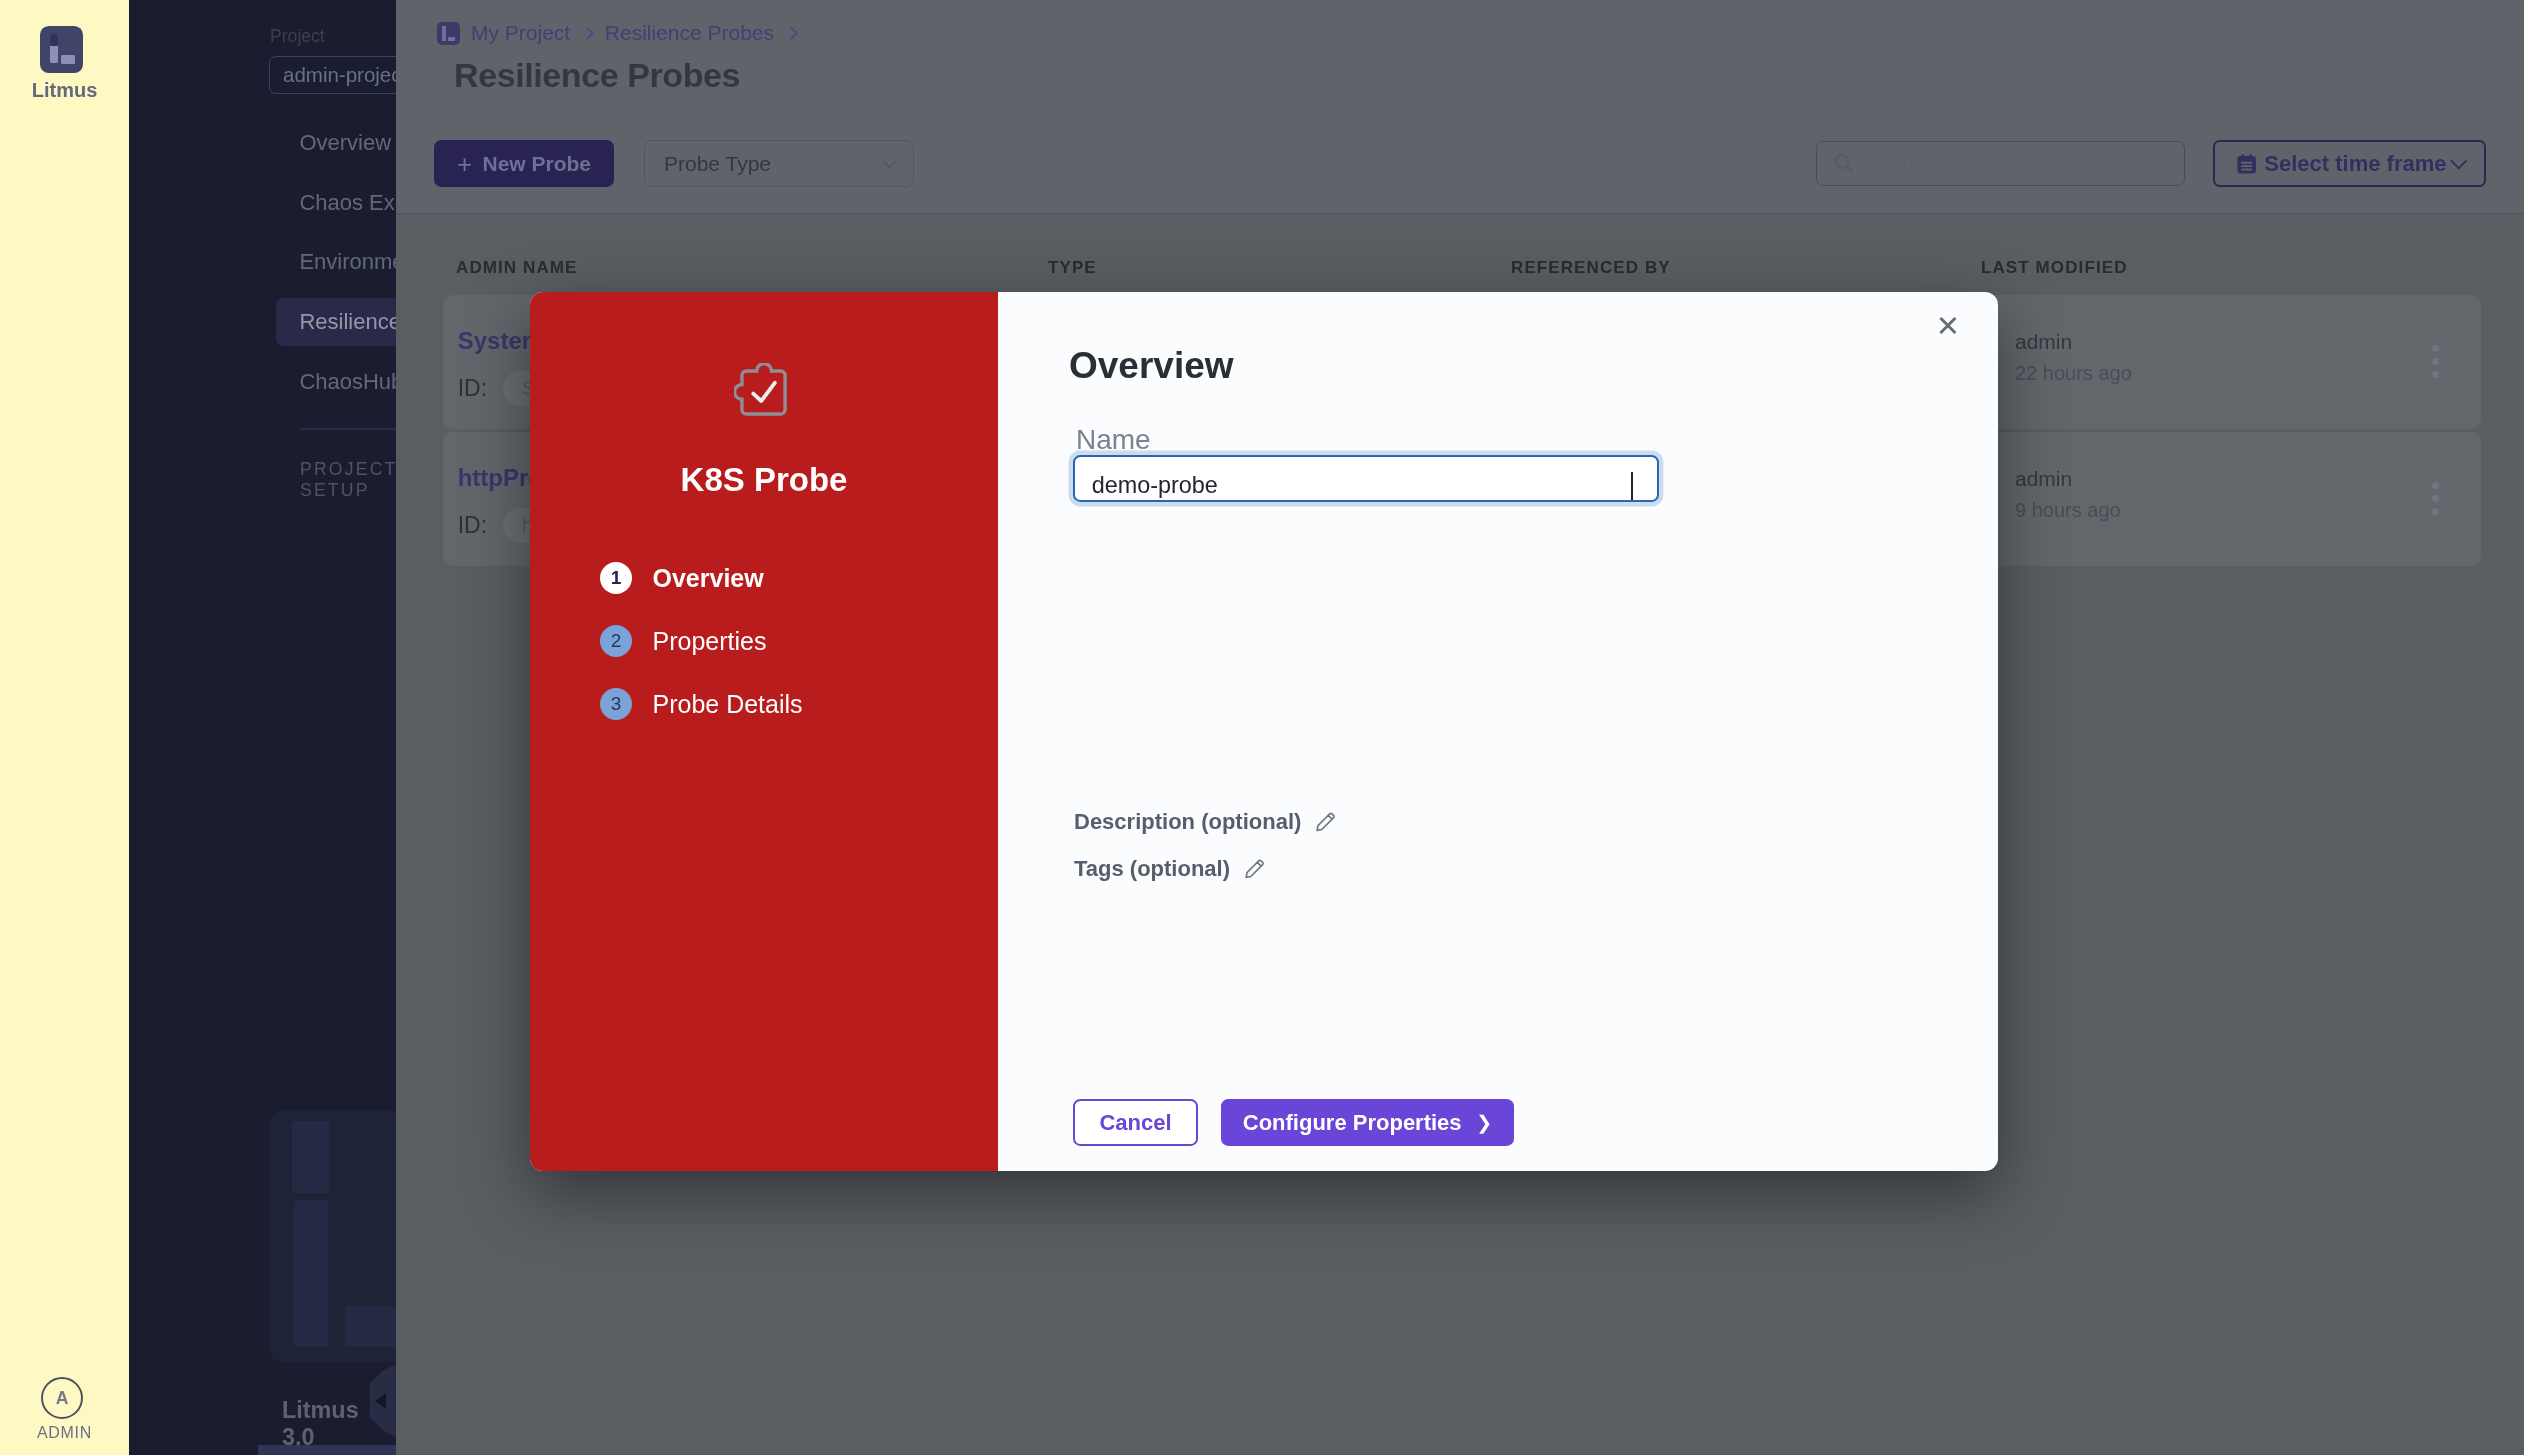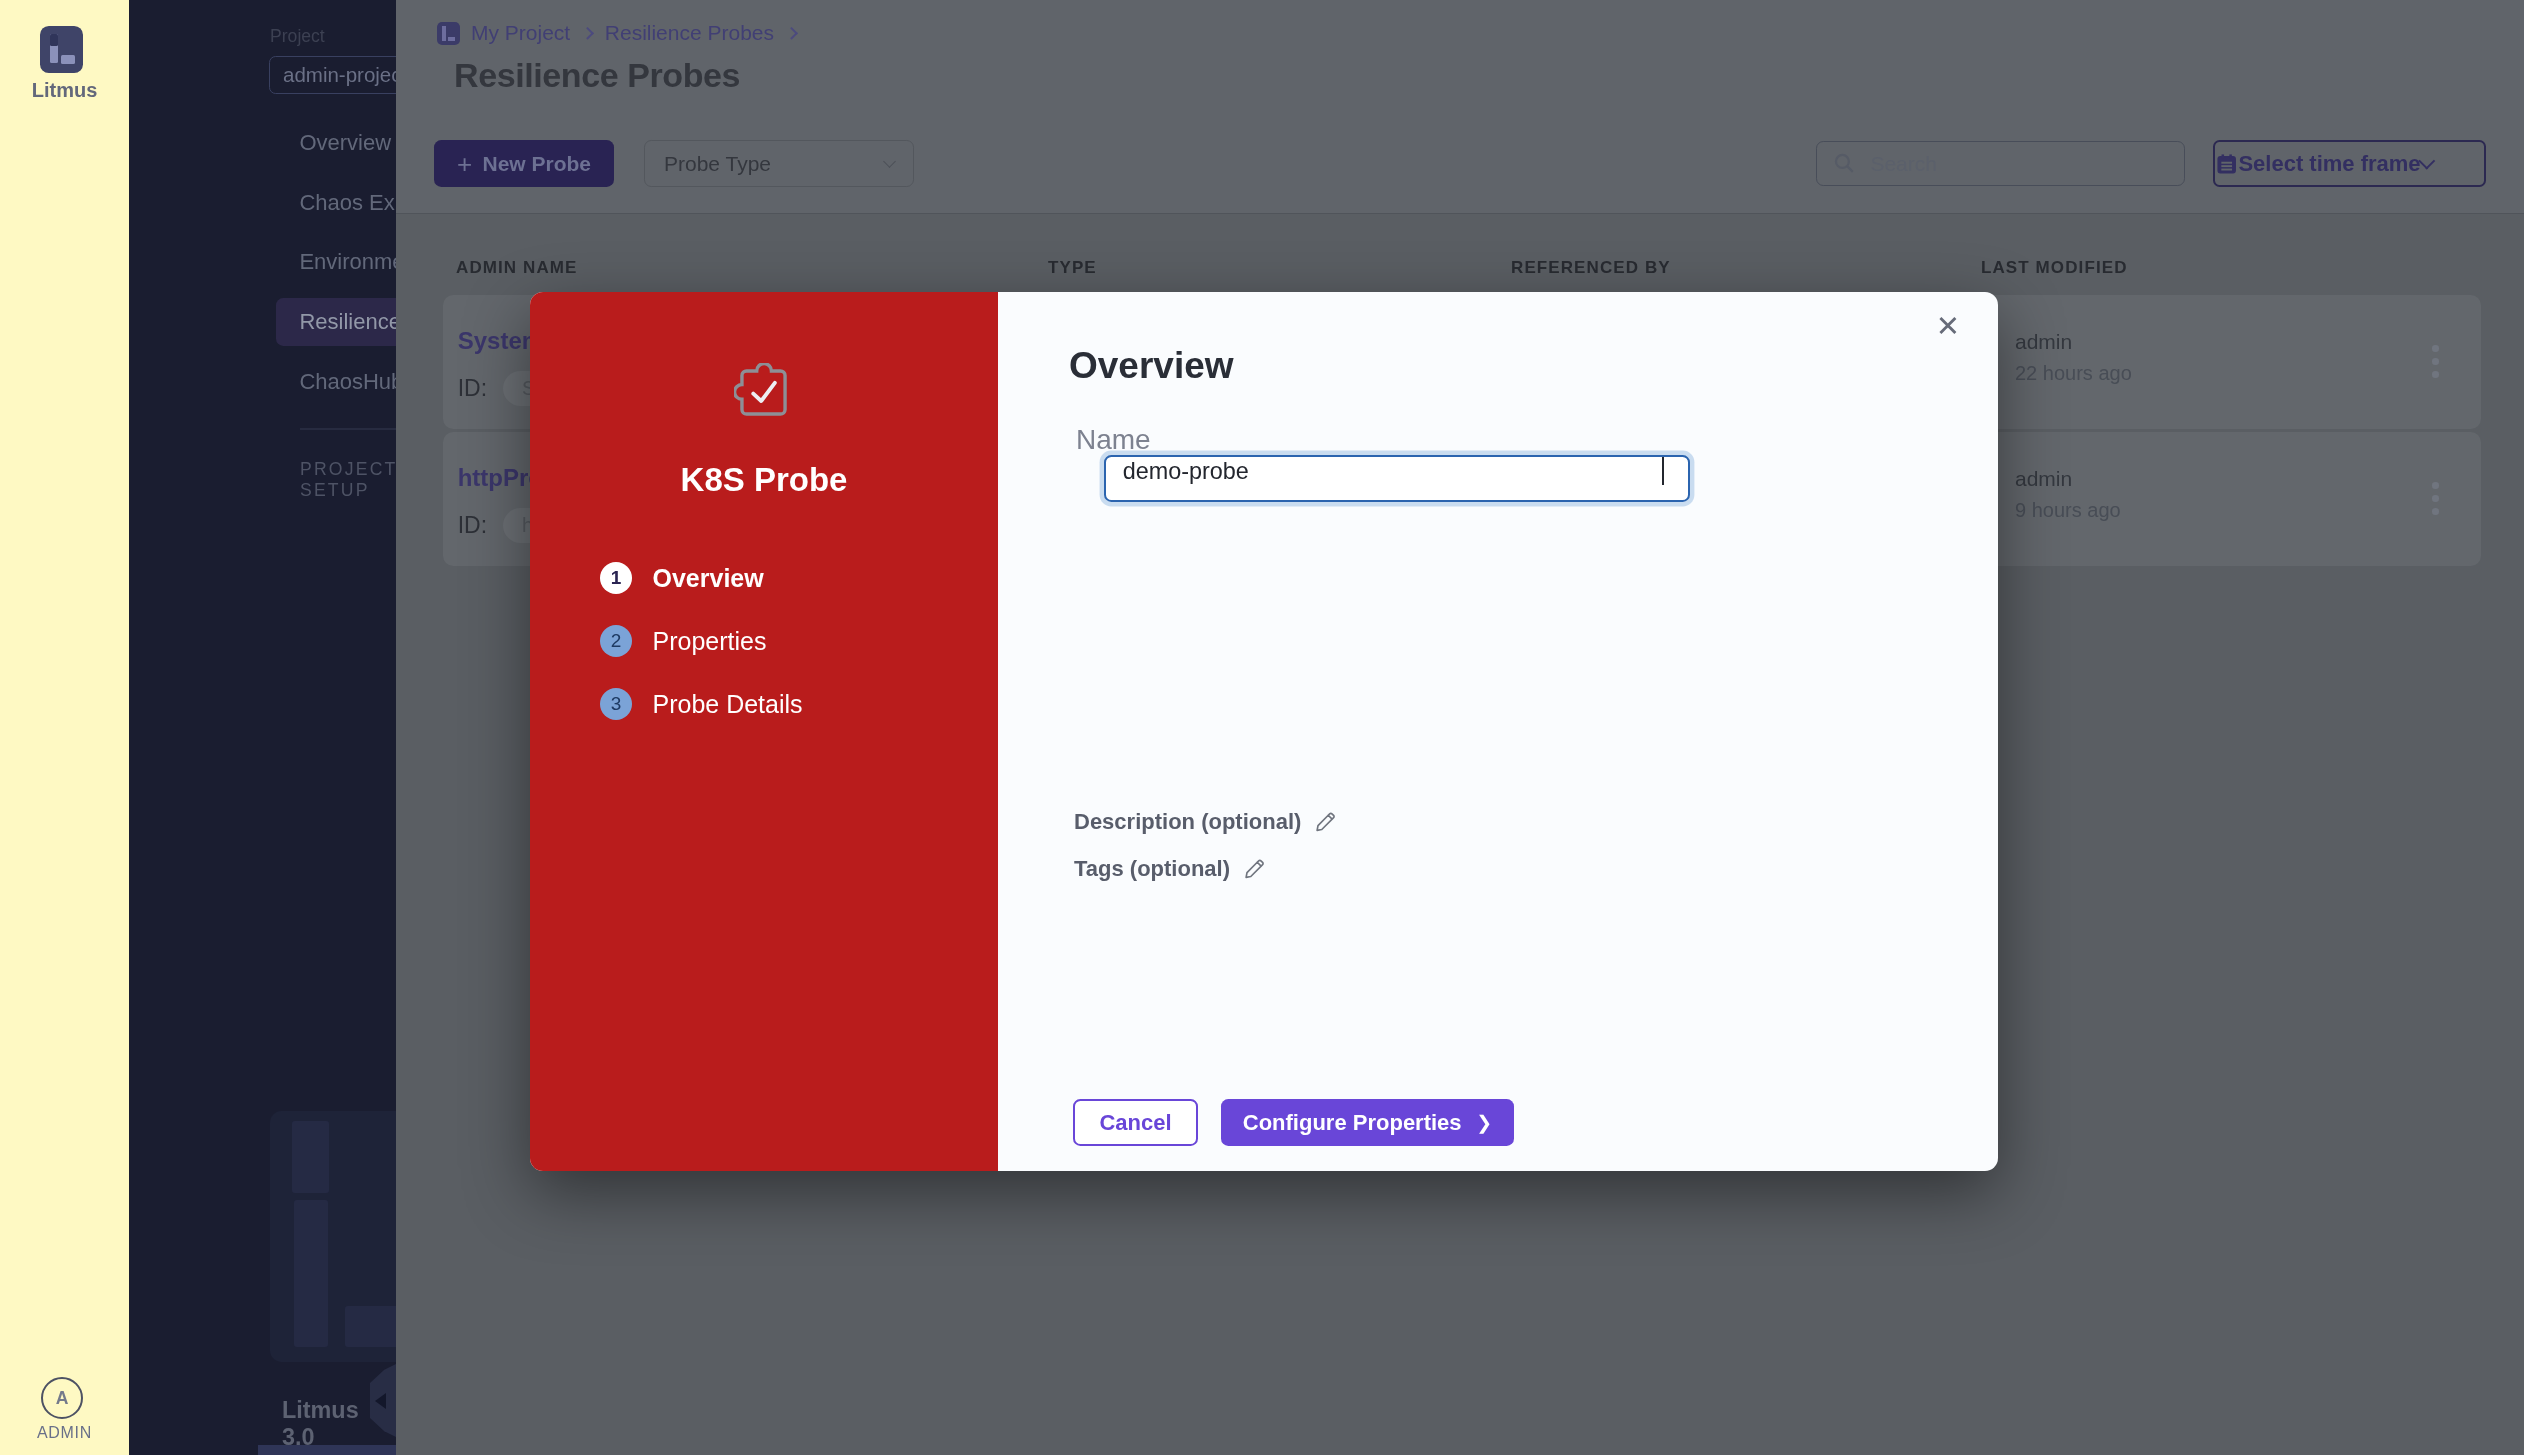--- a/index.html
+++ b/index.html
@@ -59,21 +59,21 @@
     box-sizing:border-box;display:flex;align-items:center;justify-content:space-between;padding:0 19px;}
   .dd-probe-type .lbl{font-size:21px;color:#34373e;}
   .dd-probe-type .chev{border-color:#4b4f57;border-width:1.8px;width:8px;height:8px;margin-top:-4.4px;}
   .search-box{left:1816px;top:141px;width:369px;height:45px;border-radius:7.3px;border:1.5px solid #484d59;
     box-sizing:border-box;display:flex;align-items:center;padding:0 14.7px;gap:11.7px;}
   .search-box svg{flex:0 0 auto;}
   .search-box input{border:none;outline:none;background:transparent;font-size:21px;color:#9aa0ac;width:278px;
     font-family:"Liberation Sans",sans-serif;}
   .search-box input::placeholder{color:#5b606b;}
   .btn-timeframe{left:2213px;top:140px;width:273px;height:47px;border-radius:6.6px;border:2.2px solid #2c2951;
-    box-sizing:border-box;display:flex;align-items:center;gap:0;color:#332f61;}
+    box-sizing:border-box;display:flex;align-items:center;justify-content:center;gap:6px;color:#332f61;}
   .btn-timeframe .lbl{font-size:22px;font-weight:bold;}
   .btn-timeframe .chev{border-color:#332f61;border-width:2.9px;width:9.5px;height:9.5px;margin-top:-5.9px;}
 
   
   .content{left:396px;top:214px;width:2128px;height:1241px;background:#5a5e63;}
   .col-h{top:258px;font-size:17px;font-weight:bold;letter-spacing:1.1px;color:#282b31;}
   .row-card{left:443px;width:2038px;height:134px;border-radius:10.3px;background:#63676c;}
   .row-card .probe-name{position:absolute;left:14.7px;top:32px;font-size:24px;font-weight:bold;color:#3b366b;}
   .row-card .id-row{position:absolute;left:14.7px;top:76px;display:flex;align-items:center;gap:16px;}
   .row-card .id-lbl{font-size:23px;color:#2d3037;}
@@ -98,21 +98,21 @@
   .step.todo .num{background:#7ba3d7;color:#1e3a63;}
   .step .lbl{font-size:25px;color:#ffffff;}
   .step.current .lbl{font-weight:bold;}
 
   .close-x{position:absolute;left:1396px;top:11.7px;width:44px;height:44px;display:flex;align-items:center;
     justify-content:center;font-size:29px;color:#666b79;cursor:default;}
   .m-heading{position:absolute;left:539px;top:53px;font-size:37px;font-weight:bold;color:#2a2e37;}
   .m-name-lbl{position:absolute;left:546px;top:132px;font-size:28px;color:#7d8290;}
   .m-input{position:absolute;left:543px;top:163px;width:586px;height:47px;border:2.2px solid #2b64af;
     border-radius:7.3px;background:#ffffff;box-sizing:border-box;box-shadow:0 0 0 4.4px rgba(110,160,215,0.35);
-    display:flex;align-items:flex-start;padding:0 14.7px;margin-left:31px;}
+    display:flex;align-items:flex-end;padding:0 14.7px;}
   .m-input input{border:none;outline:none;font-size:23.4px;color:#23262e;width:542px;background:transparent;
     font-family:"Liberation Sans",sans-serif;}
   .caret{width:2.2px;height:28px;background:#23262e;margin-left:-4.4px;}
   .m-optrow{position:absolute;display:flex;align-items:center;gap:13px;color:#585d6b;}
   .m-optrow .lbl{font-size:22px;font-weight:bold;}
   .m-optrow svg{color:#70757f;}
   .btn-cancel{position:absolute;left:543px;top:807px;width:125px;height:47px;border:2.2px solid #6946d8;
     border-radius:7.3px;background:#ffffff;box-sizing:border-box;display:flex;align-items:center;
     justify-content:center;font-size:22px;font-weight:bold;color:#6946d8;}
   .btn-next{position:absolute;left:691px;top:807px;width:293px;height:47px;border-radius:7.3px;

